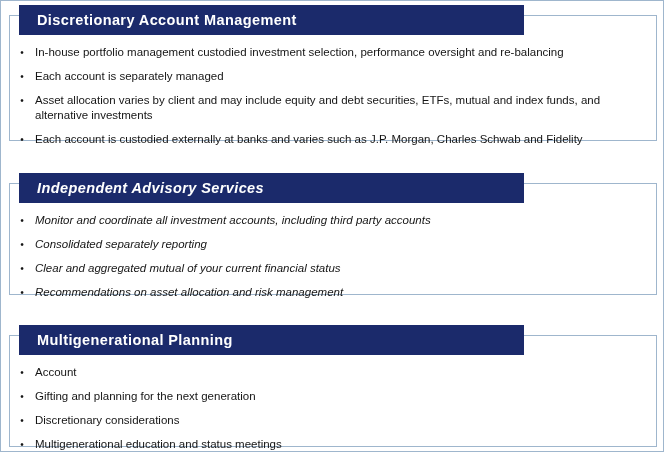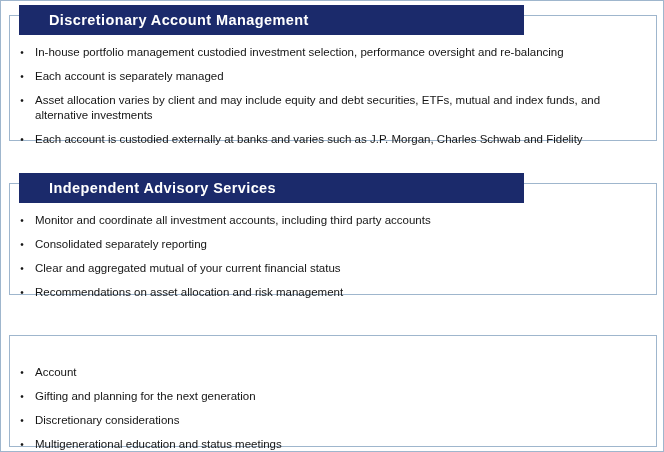--- a/index.html
+++ b/index.html
@@ -44,21 +44,21 @@
   .section-header {
     position: absolute;
     left: 10px;
     top: 0;
     width: 505px;
     height: 30px;
     background: #1b2a6b;
     box-sizing: border-box;
     display: flex;
     align-items: center;
-    padding-left: 30px;
+    padding-left: 18px;
     z-index: 2;
   }
   .section-header .title {
     color: #ffffff;
     font-size: 14.5px;
     font-weight: bold;
     letter-spacing: 0.4px;
     white-space: nowrap;
   }
 
@@ -86,21 +86,21 @@
     font-size: 10px;
     line-height: 15px;
   }
   .bullet .btext {
     flex: 1 1 auto;
     padding-right: 8px;
   }
 
   
   #sec-0 { top: 4px; height: 136px; }
-  #sec-1 { top: 172px; height: 122px; }
+  #sec-1 { top: 172px; height: 122px; font-style: italic; }
   #sec-2 { top: 324px; height: 122px; }
 </style>
 </head>
 <body>
 
 <div class="page">
 
   <div class="section" id="sec-0">
     <div class="section-frame"></div>
     <div class="section-header">
@@ -146,20 +146,23 @@
       </div>
       <div class="bullet">
         <span class="dot">•</span>
         <span class="btext">Recommendations on asset allocation and risk management</span>
       </div>
     </div>
   </div>
 
   <div class="section" id="sec-2">
     <div class="section-frame"></div>
+    <div class="section-header">
+      <span class="title">Multigenerational Planning</span>
+    </div>
     <div class="bullets">
       <div class="bullet">
         <span class="dot">•</span>
         <span class="btext">Account</span>
       </div>
       <div class="bullet">
         <span class="dot">•</span>
         <span class="btext">Gifting and planning for the next generation</span>
       </div>
       <div class="bullet">

